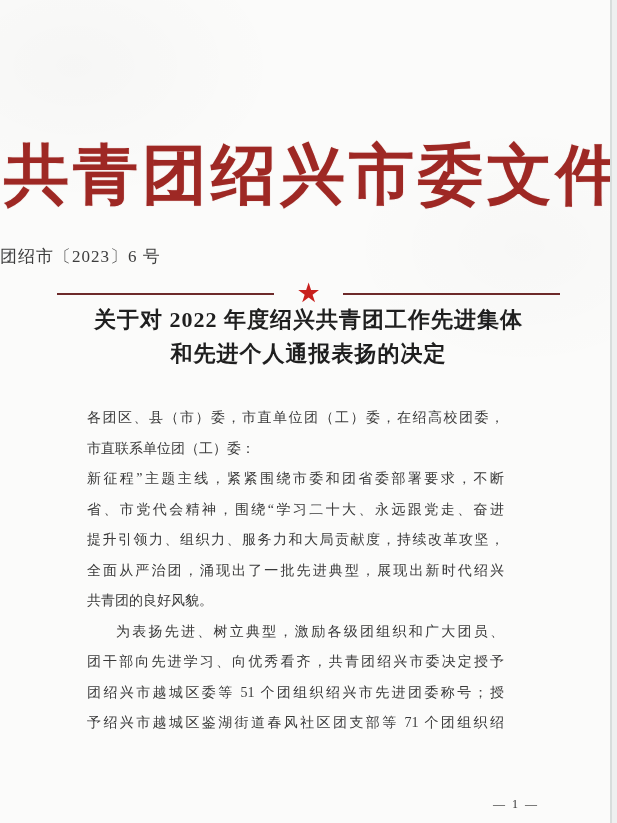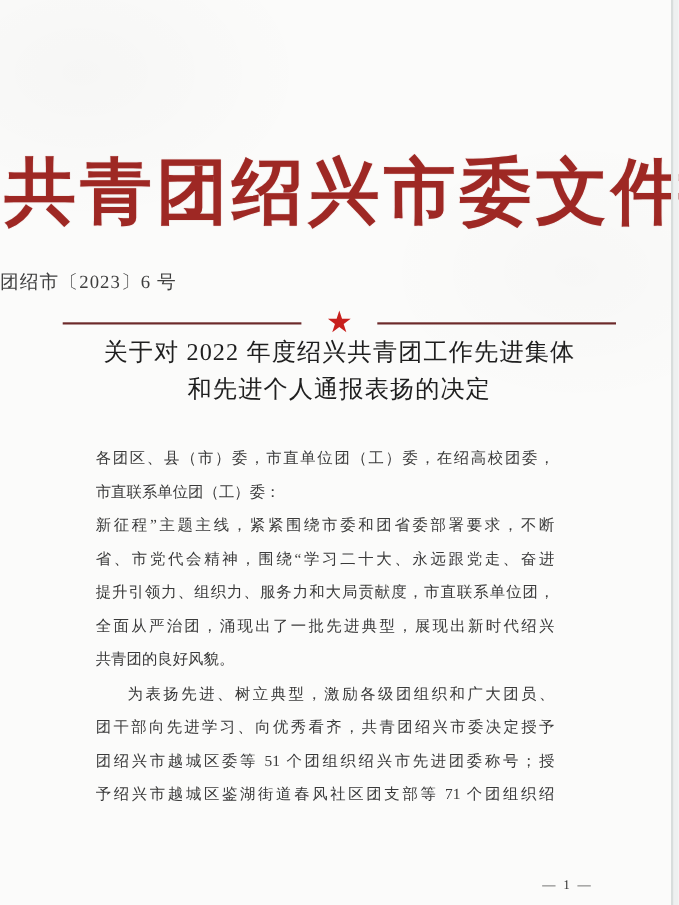--- a/index.html
+++ b/index.html
@@ -55,21 +55,21 @@
     flex: 0 0 auto;
     margin: 0 22px;
     font-size: 27px; line-height: 26px;
     color: var(--star-red, #c8201d);
     transform: translateY(-1px);
   }
   .doc-title {
     position: absolute; top: 303px; left: 0; right: 0;
     text-align: center;
     font-size: 22px; line-height: 34px;
-    font-weight: 400;
+    font-weight: 700;
     color: #1f1f1f;
     letter-spacing: 1px;
     white-space: nowrap;
   }
   .body-text {
     position: absolute; top: 403px; left: 87px;
     width: 417px;
     font-size: 14px; line-height: 30.5px;
     color: var(--body-text, #3a3a3a);
   }
@@ -111,21 +111,21 @@
   <div class="doc-title">
     <div>关于对 2022 年度绍兴共青团工作先进集体</div>
     <div>和先进个人通报表扬的决定</div>
   </div>
 
   <div class="body-text">
     <div class="bline">各团区、县（市）委，市直单位团（工）委，在绍高校团委，</div>
     <div class="bline end">市直联系单位团（工）委：</div>
     <div class="bline">新征程”主题主线，紧紧围绕市委和团省委部署要求，不断</div>
     <div class="bline">省、市党代会精神，围绕“学习二十大、永远跟党走、奋进</div>
-    <div class="bline">提升引领力、组织力、服务力和大局贡献度，市直联系单位团，</div>
+    <div class="bline">提升引领力、组织力、服务力和大局贡献度，持续改革攻坚，</div>
     <div class="bline">全面从严治团，涌现出了一批先进典型，展现出新时代绍兴</div>
     <div class="bline end">共青团的良好风貌。</div>
     <div class="bline ind">为表扬先进、树立典型，激励各级团组织和广大团员、</div>
     <div class="bline">团干部向先进学习、向优秀看齐，共青团绍兴市委决定授予</div>
     <div class="bline">团绍兴市越城区委等 51 个团组织绍兴市先进团委称号；授</div>
     <div class="bline">予绍兴市越城区鉴湖街道春风社区团支部等 71 个团组织绍</div>
   </div>
 
   <div class="page-number">— 1 —</div>
 

